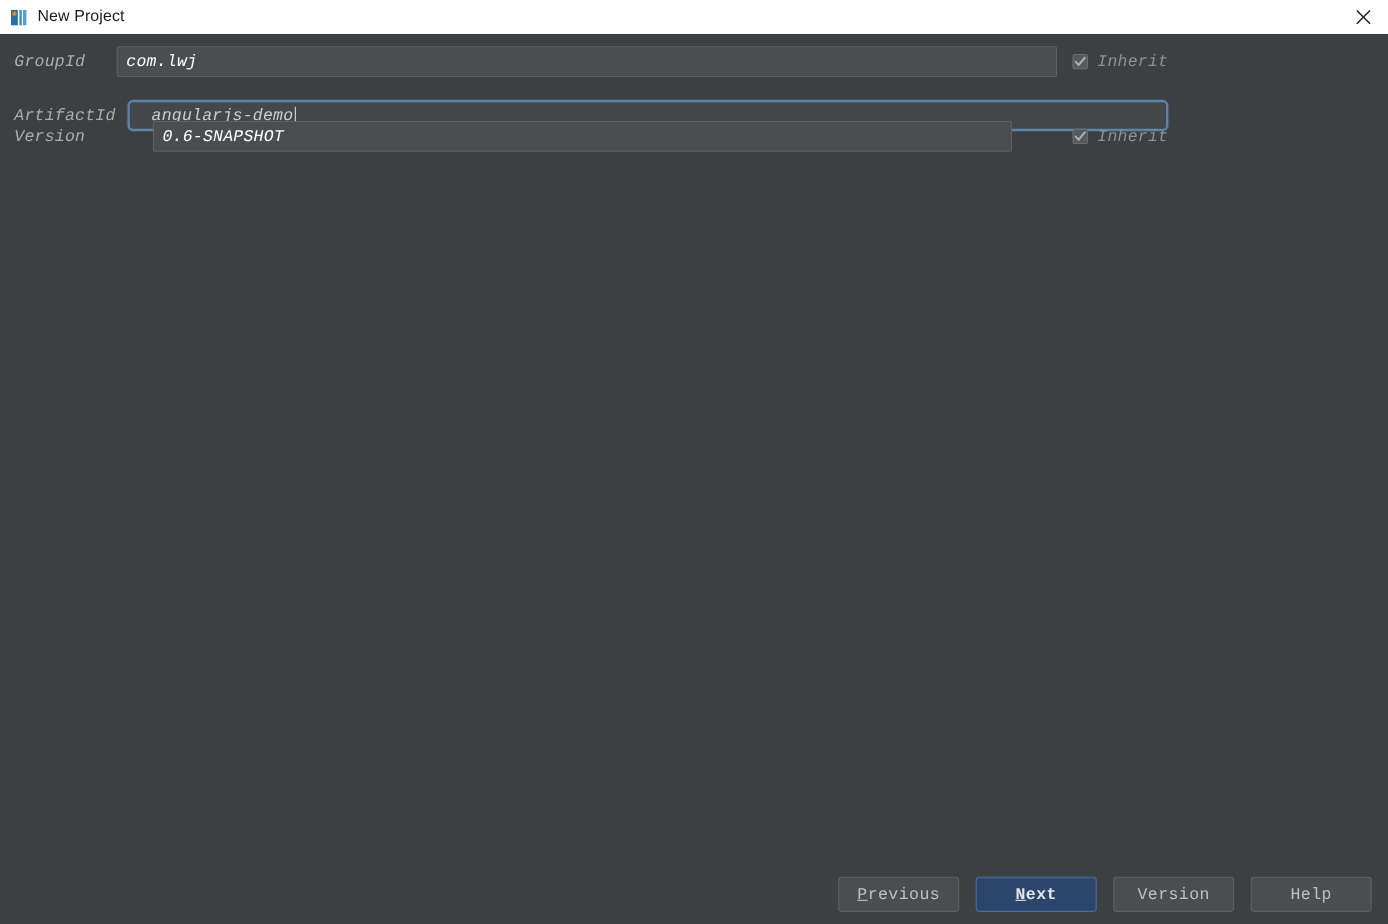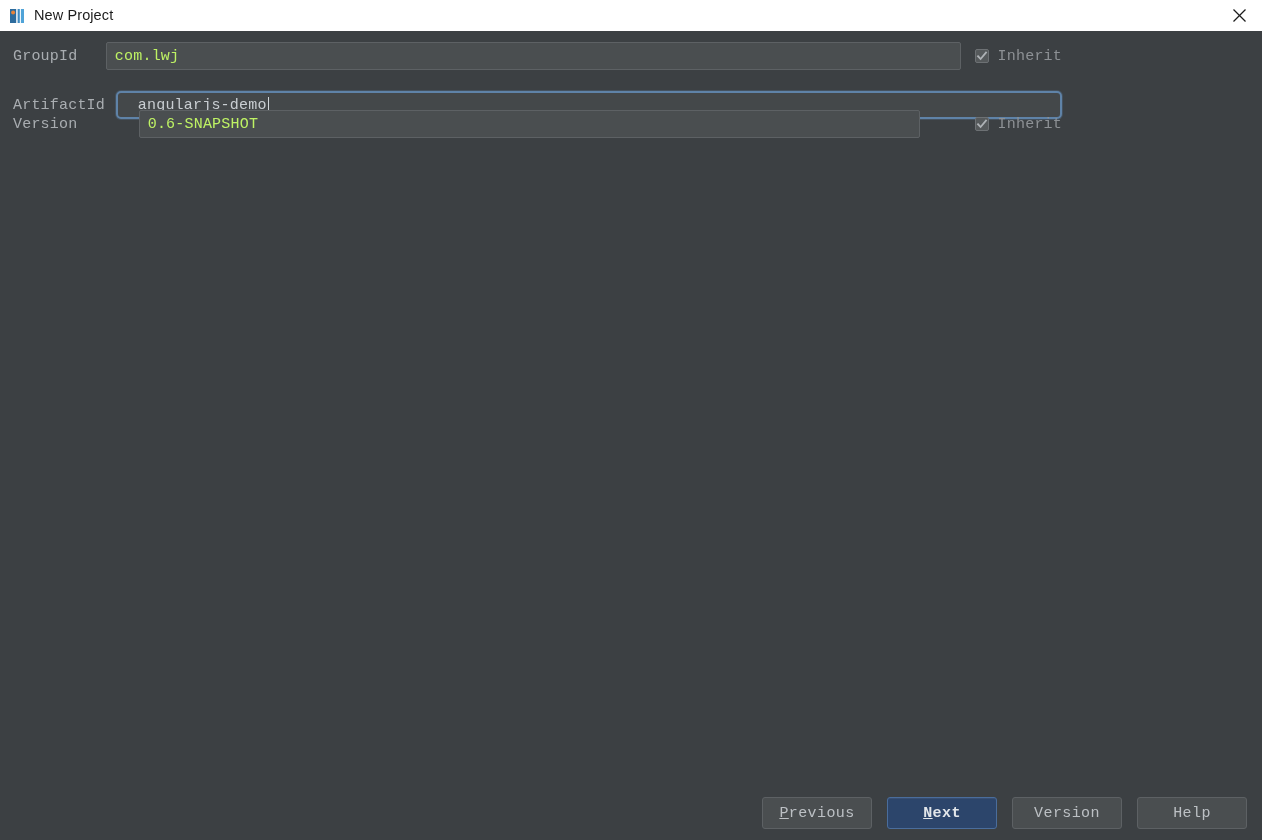--- a/index.html
+++ b/index.html
@@ -70,20 +70,21 @@
     background: #3c4043;
   }
 
   .form-row {
     position: absolute;
     left: 0;
     width: 1062px;
     height: 28px;
     display: flex;
     align-items: center;
+    font-style: italic;
   }
   .form-row.row0 { top: 11px; }
   .form-row.row1 { top: 60px; }
   .form-row.row2 { top: 79px; gap: 41px; }
 
   .field-label {
     width: 122px;
     padding-left: 13px;
     box-sizing: border-box;
     font-family: "Liberation Mono", monospace;
@@ -93,21 +94,21 @@
     letter-spacing: 0.2px;
   }
 
   .text-field {
     width: 1002px;
     height: 28px;
     box-sizing: border-box;
     background: #4a4e50;
     border: 1px solid #5d6164;
     border-radius: 2px;
-    color: #bef264;
+    color: #ffffff;
     font-family: "Liberation Mono", monospace;
     font-size: 15px;
     letter-spacing: 0.2px;
     padding: 0 0 0 8px;
     display: flex;
     align-items: center;
     position: relative;
     outline: none;
   }
   .text-field.focused {

